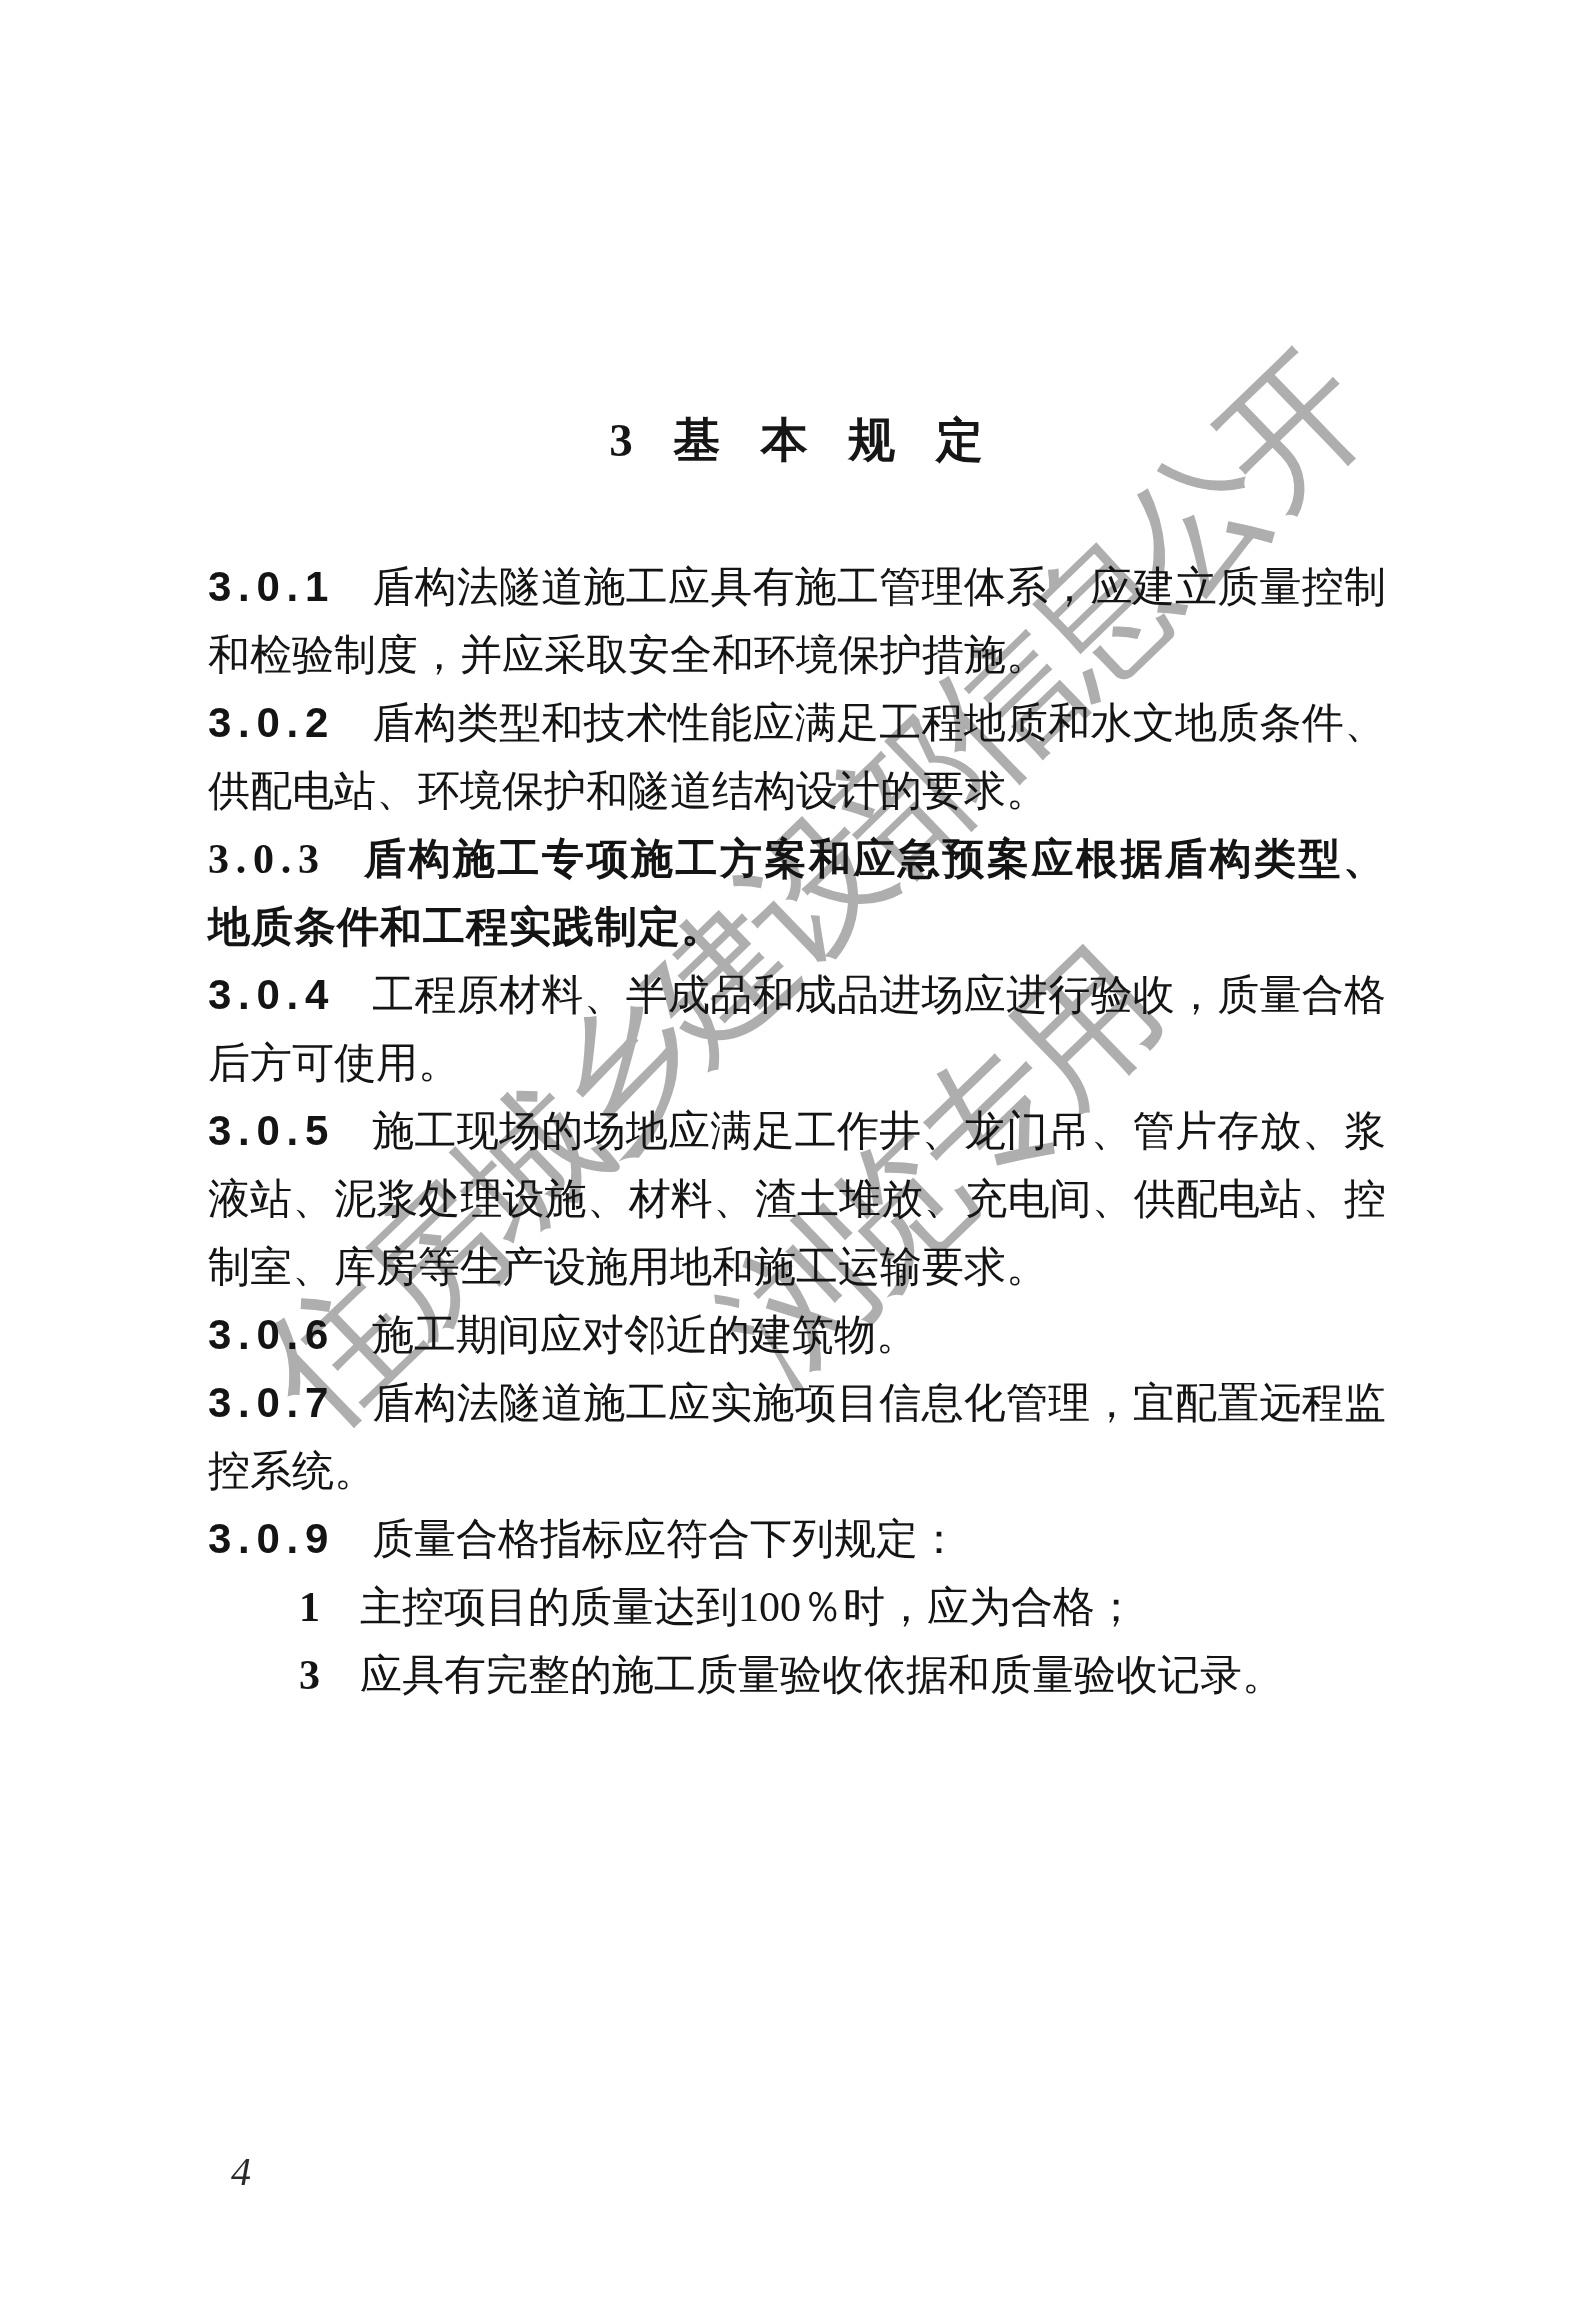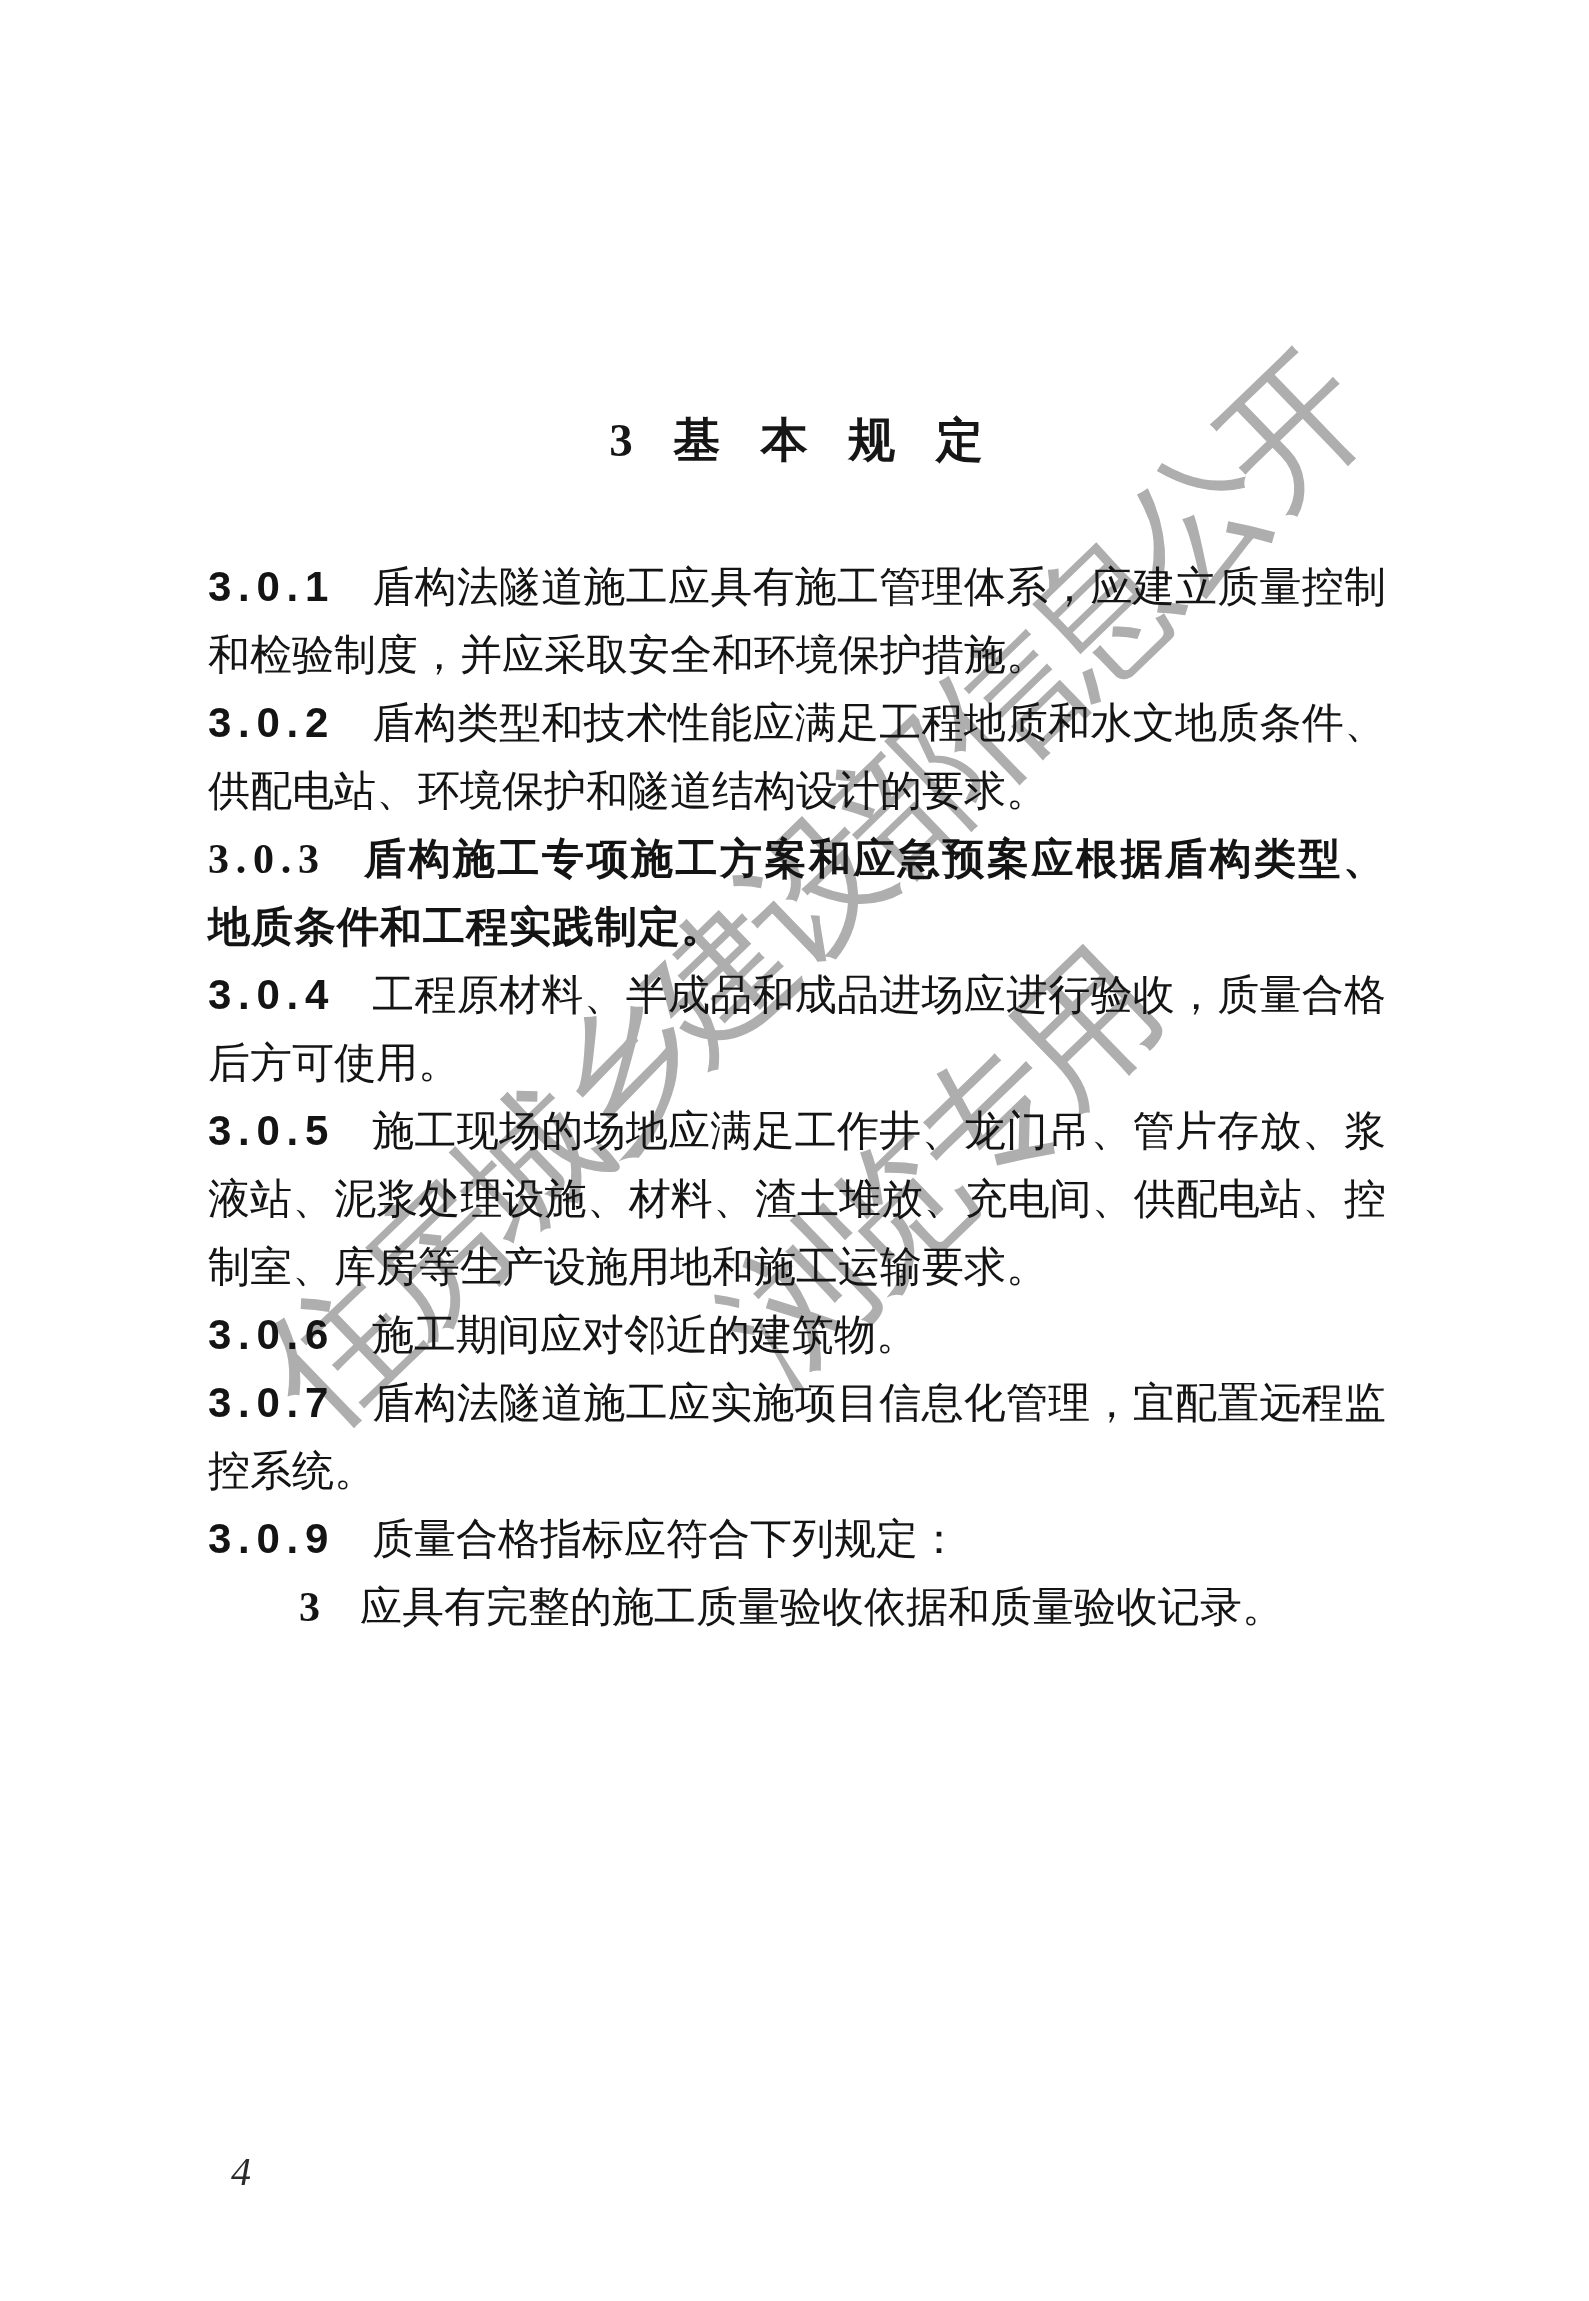--- a/index.html
+++ b/index.html
@@ -108,20 +108,21 @@
 
     <p class="clause"><span class="cnum">3.0.5</span><span>施工现场的场地应满足工作井、龙门吊、管片存放、浆液站、泥浆处理设施、材料、渣土堆放、充电间、供配电站、控制室、库房等生产设施用地和施工运输要求。</span></p>
 
     <p class="clause"><span class="cnum">3.0.6</span><span>施工期间应对邻近的建筑物。</span></p>
 
     <p class="clause"><span class="cnum">3.0.7</span><span>盾构法隧道施工应实施项目信息化管理，宜配置远程监控系统。</span></p>
 
 
     <p class="clause"><span class="cnum">3.0.9</span><span>质量合格指标应符合下列规定：</span></p>
 
+    <p class="list-item"><span class="inum">1</span><span>主控项目的质量达到100％时，应为合格；</span></p>
 
 
     <p class="list-item"><span class="inum">3</span><span>应具有完整的施工质量验收依据和质量验收记录。</span></p>
 
   </div>
 
   <div class="page-number">4</div>
 
 </div>
 

